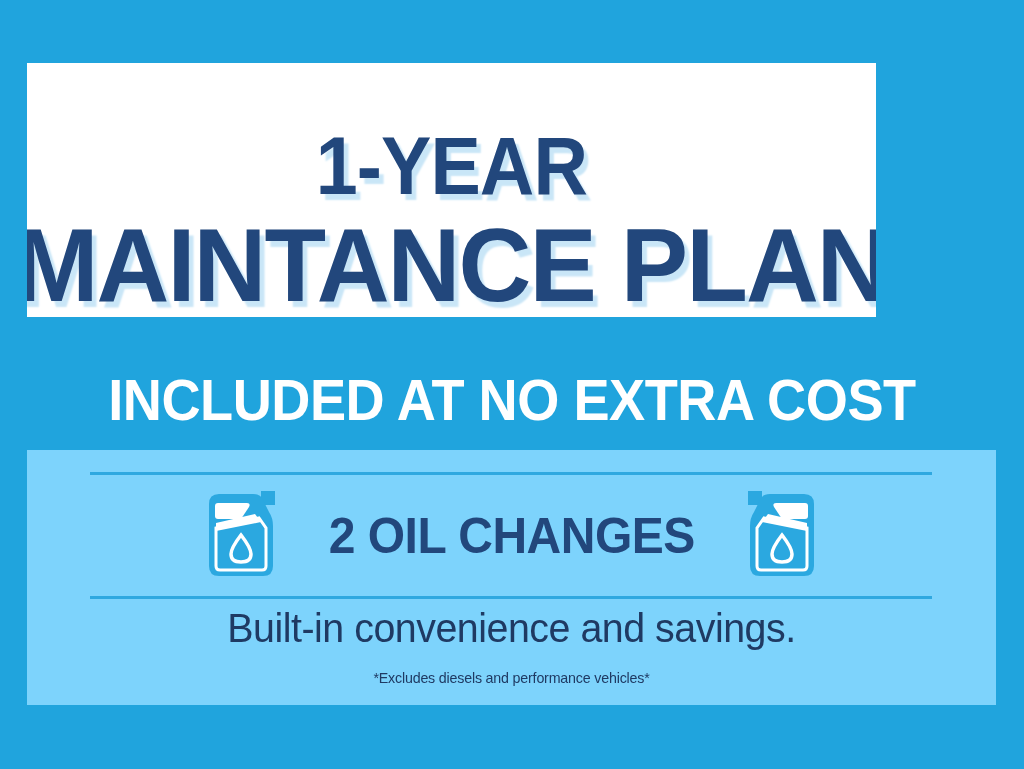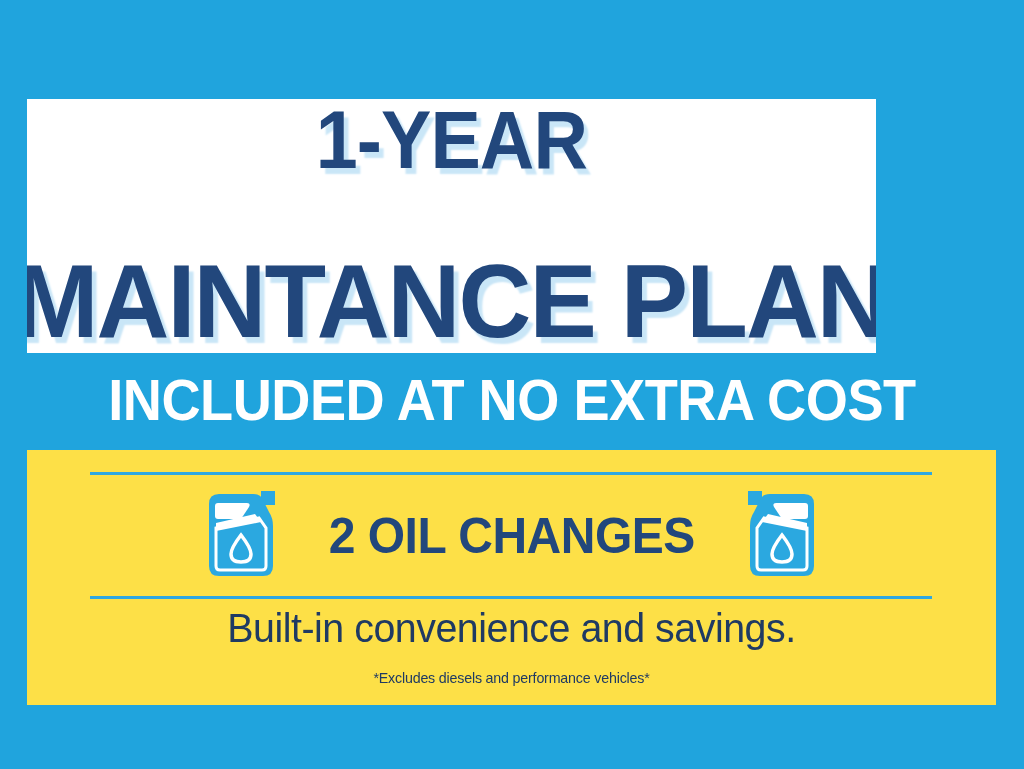--- a/index.html
+++ b/index.html
@@ -28,23 +28,22 @@
   .headline-panel {
     position: absolute;
     left: 27px;
     top: 63px;
     width: 849px;
     height: 254px;
     background: #ffffff;
     display: flex;
     flex-direction: column;
     align-items: center;
-    justify-content: space-between;
+    justify-content: flex-end;
     overflow: hidden;
-    margin-top: 36px;
   }
   .headline-line {
     color: #22477c;
     font-family: "Liberation Sans", sans-serif;
     font-weight: bold;
     letter-spacing: -1px;
     text-align: center;
     white-space: nowrap;
     text-shadow: 5px 6px 2px #c9e6f7;
     line-height: 1.0;
@@ -82,21 +81,21 @@
     line-height: 1;
   }
 
   
   .offer-panel {
     position: absolute;
     left: 27px;
     top: 450px;
     width: 969px;
     height: 255px;
-    background: #fde047;
+    background: #7dd3fc;
     box-sizing: border-box;
     overflow: hidden;
   }
 
   .rule {
     position: absolute;
     left: 63px;
     width: 842px;
     height: 3px;
     background: #2fa8e0;

